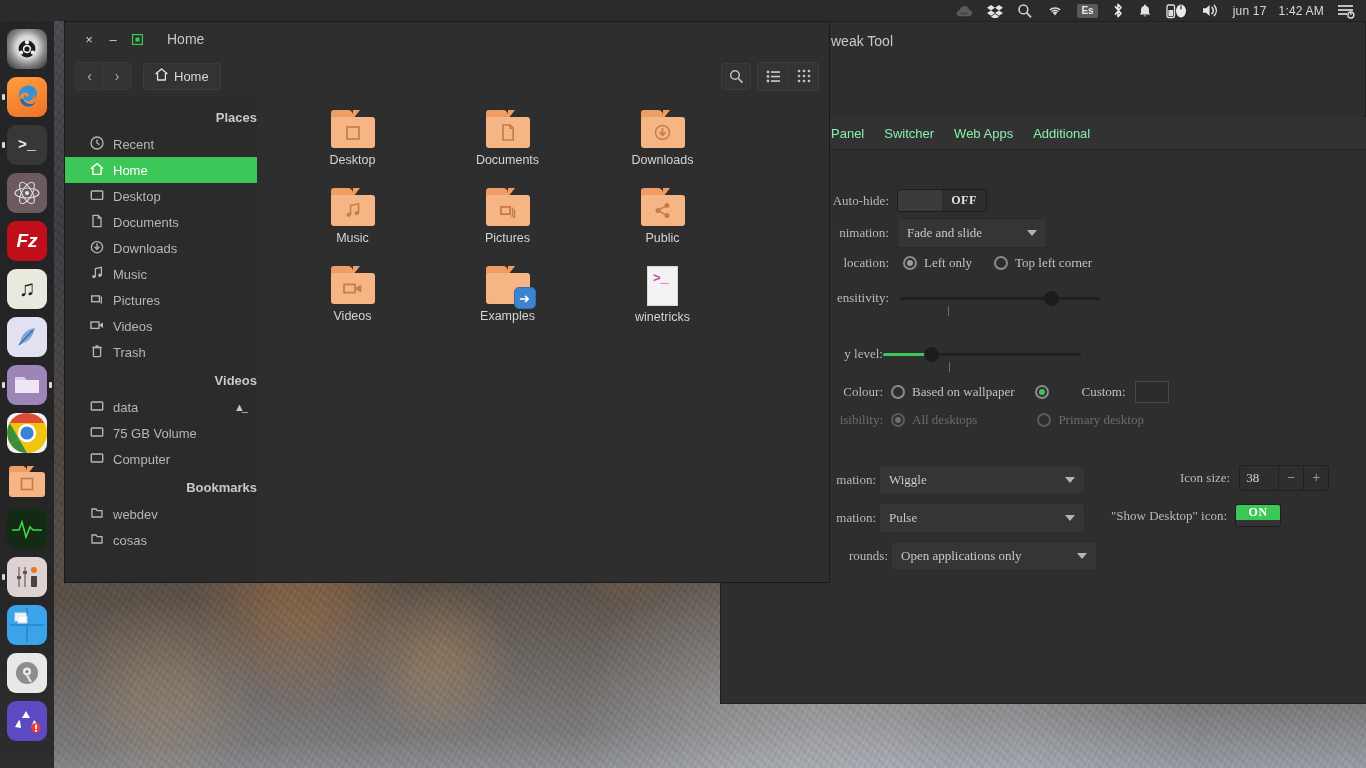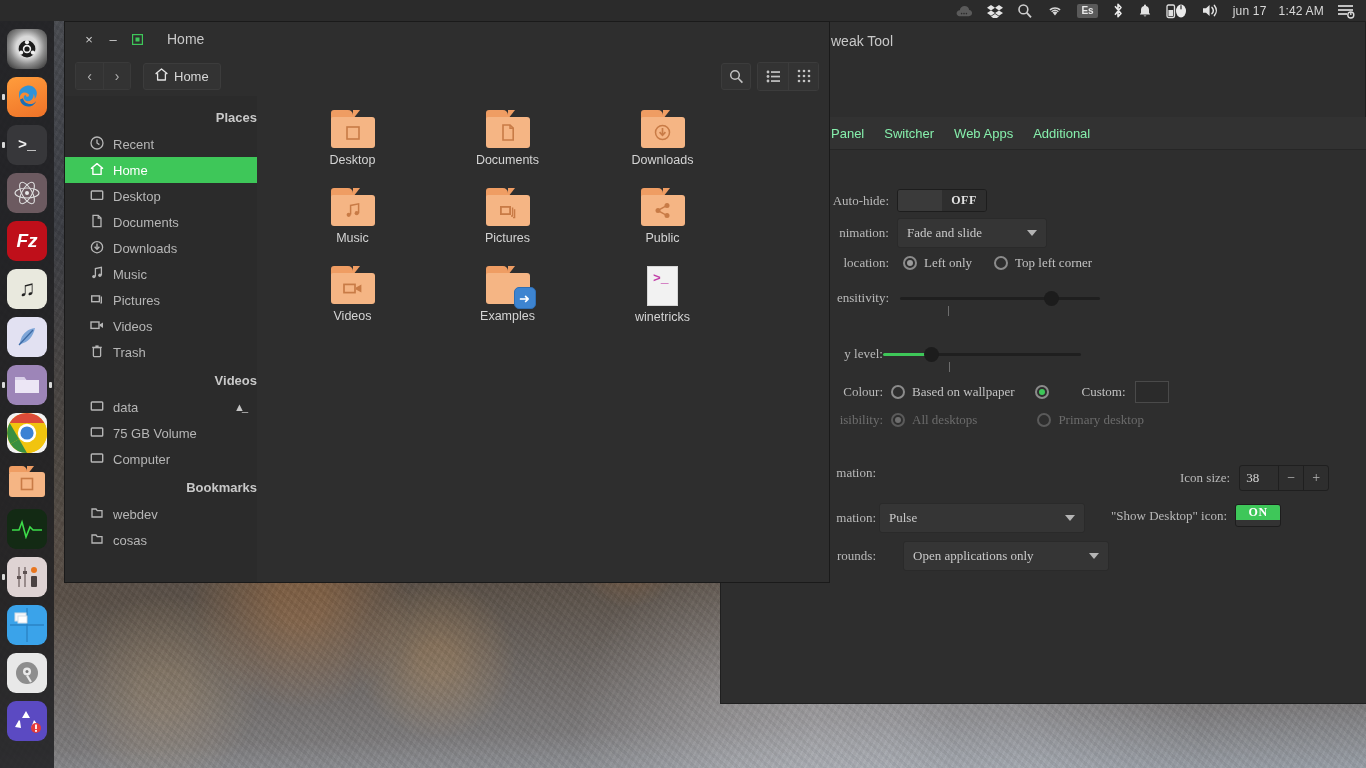--- a/index.html
+++ b/index.html
@@ -539,31 +539,35 @@
           <span>All desktops</span>
         </label>
         <label class="radio dim" style="margin-left:60px;">
           <span class="dot"></span>
           <span>Primary desktop</span>
         </label>
       </div>
 
       <div class="row" style="left:0; top:315px;">
         <div class="row-label" style="width:155px;">mation:</div>
+        <div class="combo" style="margin-left:3px; width:206px;">
+          <span>Wiggle</span>
+          <span class="caret"></span>
+        </div>
       </div>
 
       <div class="row" style="left:0; top:353px;">
         <div class="row-label" style="width:155px;">mation:</div>
         <div class="combo" style="margin-left:3px; width:206px;">
           <span>Pulse</span>
           <span class="caret"></span>
         </div>
       </div>
 
-      <div class="row" style="left:0; top:391px;gap:24px;">
+      <div class="row" style="left:12px; top:391px;">
         <div class="row-label" style="width:155px;">rounds:</div>
         <div class="combo" style="margin-left:3px; width:206px;">
           <span>Open applications only</span>
           <span class="caret"></span>
         </div>
       </div>
 
       <div class="row" style="left:459px; top:315px;">
         <div class="row-label">Icon size:</div>
         <div class="spin" style="margin-left:9px;">

